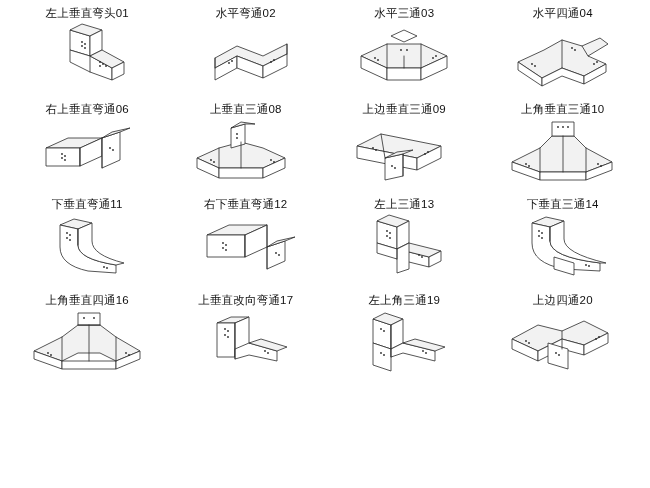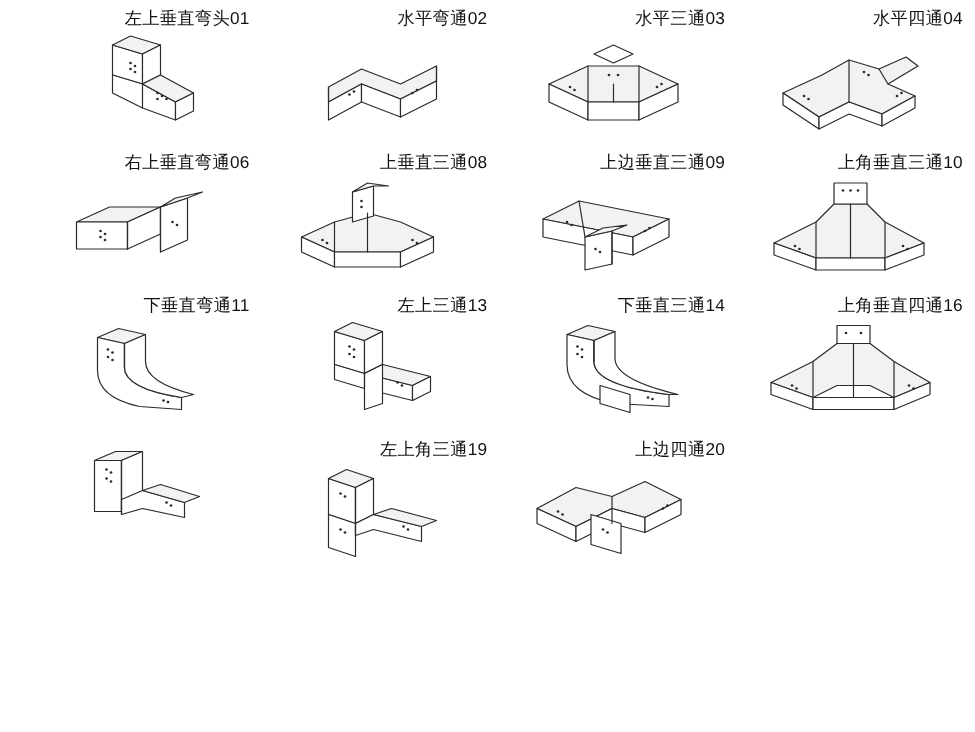--- a/index.html
+++ b/index.html
@@ -19,21 +19,21 @@
     height: 488px;
     display: grid;
     grid-template-columns: repeat(4, 1fr);
     grid-template-rows: repeat(5, 1fr);
     box-sizing: border-box;
     padding: 6px 8px 4px 8px;
   }
   .cell {
     display: flex;
     flex-direction: column;
-    align-items: flex-end;
+    align-items: center;
     justify-content: flex-start;
   }
   .cell-label {
     font-size: 11.5px;
     line-height: 14px;
     letter-spacing: 0.2px;
     white-space: nowrap;
     margin-bottom: 2px;
     color: #111;
   }
@@ -268,20 +268,41 @@
             <circle cx="58" cy="22" r="0.9"></circle>
           <circle cx="55" cy="25" r="0.9"></circle>
             <circle cx="58" cy="27" r="0.9"></circle>
           <circle cx="92" cy="54" r="0.9"></circle>
             <circle cx="95" cy="55" r="0.9"></circle>
         </g>
       </svg>
     </div>
   </div>
 
+  <div class="cell">
+    <div class="cell-label">右下垂直弯通12</div>
+    <div class="cell-art">
+      <svg viewBox="0 0 150 70">
+        <path class="fs" d="M36 22 L58 12 L96 12 L74 22 Z"></path>
+        <path class="fc" d="M36 22 L74 22 L74 44 L36 44 Z"></path>
+        <path class="fc" d="M74 22 L96 12 L96 34 L74 44 Z"></path>
+        <path class="fc" d="M96 34 L114 28 L114 48 L96 56 Z"></path>
+        <path class="fs" d="M96 34 L106 28 L124 24 L114 28 Z"></path>
+        <path class="ln" d="M96 12 L96 56 M74 22 L74 44"></path>
+        <g class="dot">
+          <circle cx="52" cy="30" r="0.9"></circle>
+            <circle cx="55" cy="32" r="0.9"></circle>
+          <circle cx="52" cy="35" r="0.9"></circle>
+            <circle cx="55" cy="37" r="0.9"></circle>
+          <circle cx="105" cy="40" r="0.9"></circle>
+            <circle cx="108" cy="42" r="0.9"></circle>
+        </g>
+      </svg>
+    </div>
+  </div>
 
   <div class="cell">
     <div class="cell-label">左上三通13</div>
     <div class="cell-art">
       <svg viewBox="0 0 150 70">
         <path class="fc" d="M48 8 L68 14 L68 36 L48 30 Z"></path>
         <path class="fs" d="M48 8 L60 2 L80 8 L68 14 Z"></path>
         <path class="fc" d="M68 14 L80 8 L80 30 L68 36 Z"></path>
         <path class="fc" d="M48 30 L68 36 L100 44 L100 54 L68 46 L48 40 Z"></path>
         <path class="fs" d="M68 36 L80 30 L112 38 L100 44 Z"></path>
@@ -338,20 +359,21 @@
           <circle cx="114" cy="44" r="0.9"></circle>
             <circle cx="117" cy="46" r="0.9"></circle>
           <circle cx="72" cy="9" r="0.9"></circle>
             <circle cx="82" cy="9" r="0.9"></circle>
         </g>
       </svg>
     </div>
   </div>
 
   <div class="cell">
+    <div class="cell-label">上垂直改向弯通17</div>
     <div class="cell-art">
       <svg viewBox="0 0 150 70">
         <path class="fs" d="M46 14 L60 8 L78 8 L64 14 Z"></path>
         <path class="fc" d="M46 14 L64 14 L64 48 L46 48 Z"></path>
         <path class="fc" d="M64 14 L78 8 L78 42 L64 48 Z"></path>
         <path class="fc" d="M64 40 L78 34 L106 42 L106 52 L78 46 L64 50 Z"></path>
         <path class="fs" d="M78 34 L90 30 L116 38 L106 42 Z"></path>
         <path class="ln" d="M64 14 L64 50"></path>
         <g class="dot">
           <circle cx="54" cy="20" r="0.9"></circle>

